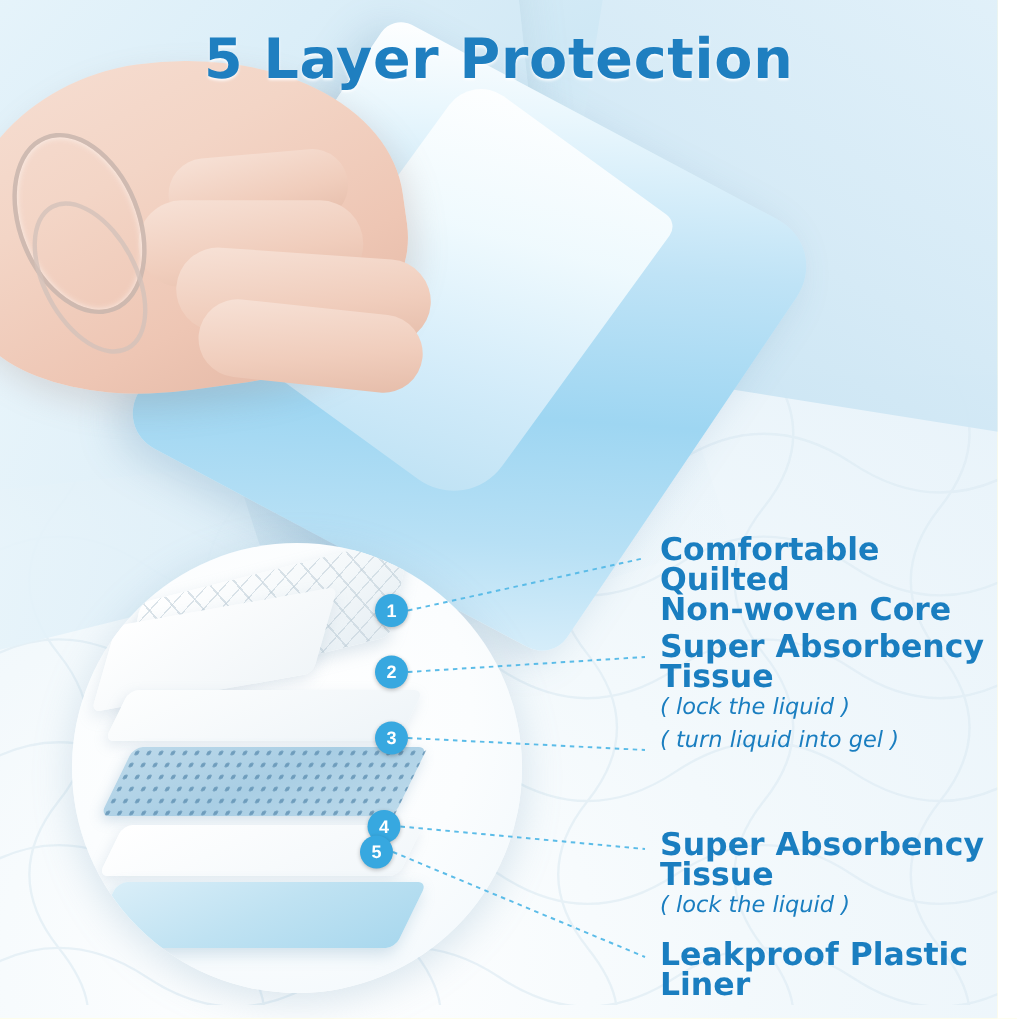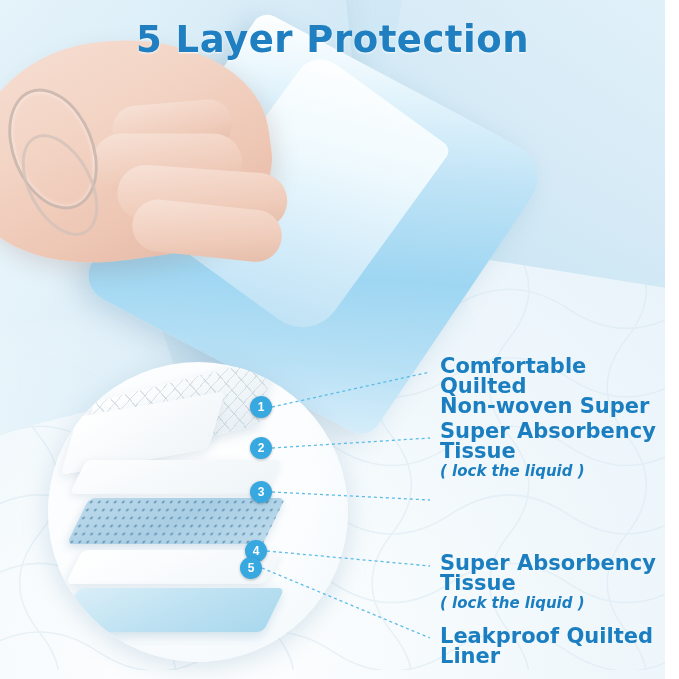--- a/index.html
+++ b/index.html
@@ -239,21 +239,21 @@
   .label-block { margin-bottom: 17px; }
   .label-main {
     font-size: 21px;
     font-weight: bold;
     line-height: 20px;
     color: #1a7ec0;
   }
   .label-sub {
     font-size: 15px;
     font-style: italic;
-    font-weight: bold;
+    font-weight: normal;
     line-height: 20px;
     color: #1a7ec0;
   }
   .lb1 { position: absolute; left: 0; top: 8px; }
   .lb2 { position: absolute; left: 0; top: 73px; }
   .lb3 { position: absolute; left: 0; top: 135px; }
   .lb4 { position: absolute; left: 0; top: 205px; }
   .lb5 { position: absolute; left: 0; top: 278px; }
 </style>
 </head>
@@ -324,35 +324,36 @@
   <div class="badge b1">1</div>
   <div class="badge b2">2</div>
   <div class="badge b3">3</div>
   <div class="badge b4">4</div>
   <div class="badge b5">5</div>
 
   <div class="labels">
 
     <div class="label-block lb1">
       <div class="label-main">Comfortable Quilted</div>
-      <div class="label-main">Non-woven Super</div>
+      <div class="label-main">Non-woven Core</div>
     </div>
 
     <div class="label-block lb2">
       <div class="label-main">Super Absorbency Tissue</div>
       <div class="label-sub">( lock the liquid )</div>
     </div>
 
     <div class="label-block lb3">
+      <div class="label-sub">( turn liquid into gel )</div>
     </div>
 
     <div class="label-block lb4">
       <div class="label-main">Super Absorbency Tissue</div>
       <div class="label-sub">( lock the liquid )</div>
     </div>
 
     <div class="label-block lb5">
-      <div class="label-main">Leakproof Quilted Liner</div>
+      <div class="label-main">Leakproof Plastic Liner</div>
     </div>
 
   </div>
 
 </div>
 
 </body></html>

